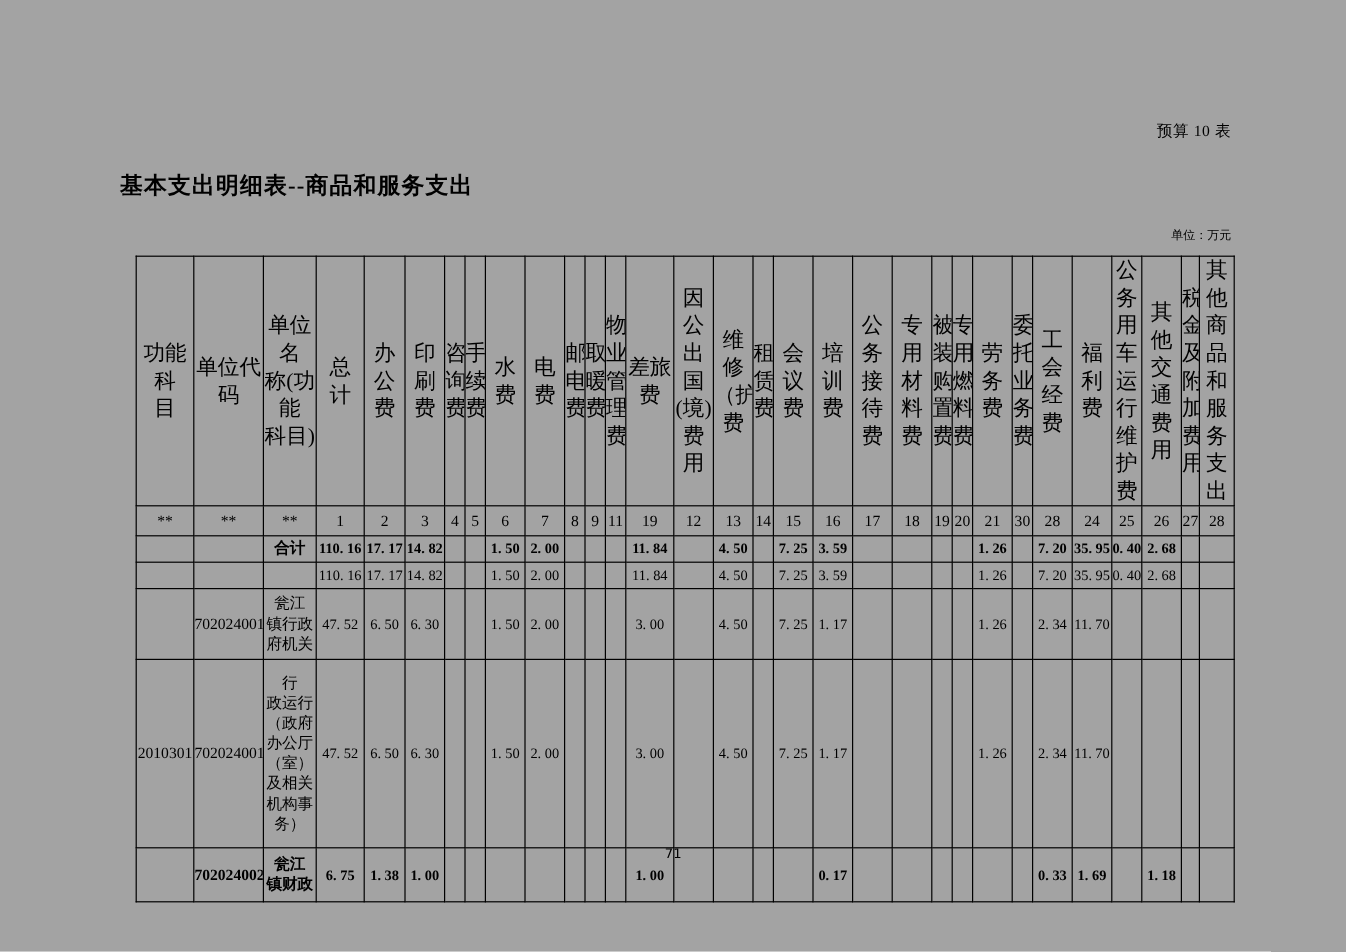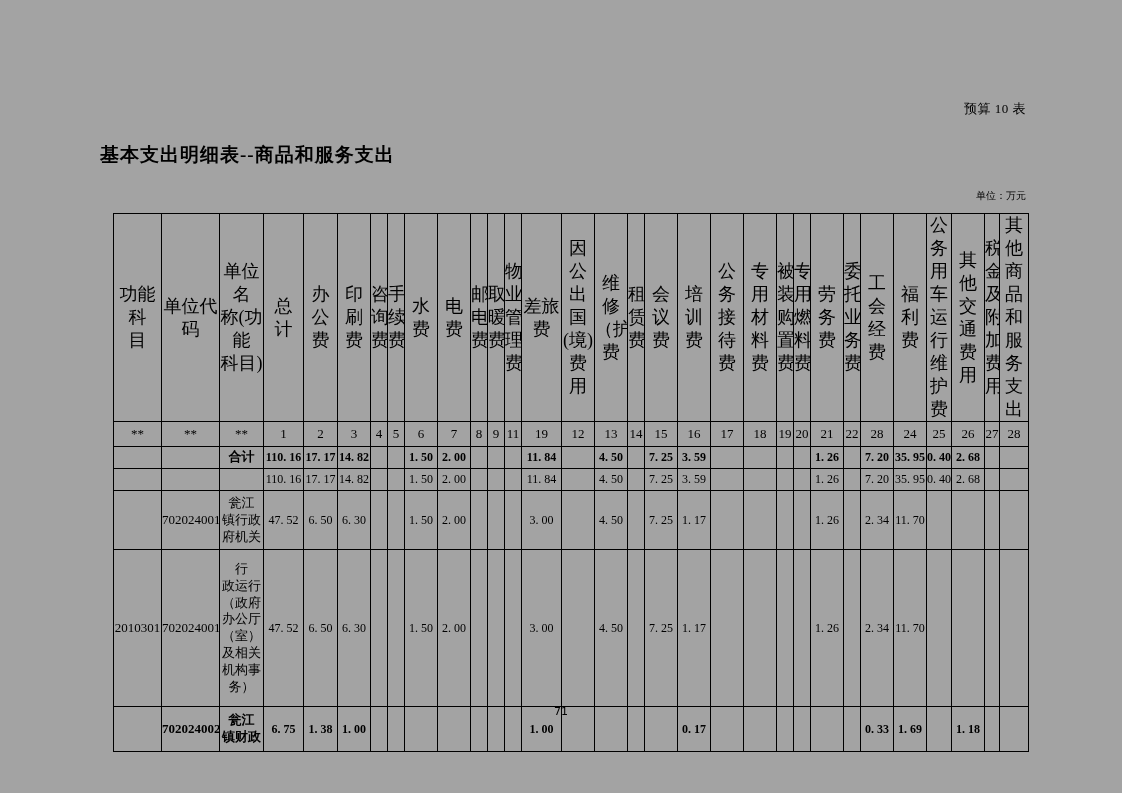--- a/index.html
+++ b/index.html
@@ -221,21 +221,21 @@
             <td class="idx">12</td>
             <td class="idx">13</td>
             <td class="idx">14</td>
             <td class="idx">15</td>
             <td class="idx">16</td>
             <td class="idx">17</td>
             <td class="idx">18</td>
             <td class="idx">19</td>
             <td class="idx">20</td>
             <td class="idx">21</td>
-            <td class="idx">22</td>
+            <td class="idx">30</td>
             <td class="idx">28</td>
             <td class="idx">24</td>
             <td class="idx">25</td>
             <td class="idx">26</td>
             <td class="idx">27</td>
             <td class="idx">28</td>
           </tr>
           <tr style="height: 22px; font-weight: bold;">
             <td class="lbl"></td>
             <td class="lbl"></td>

